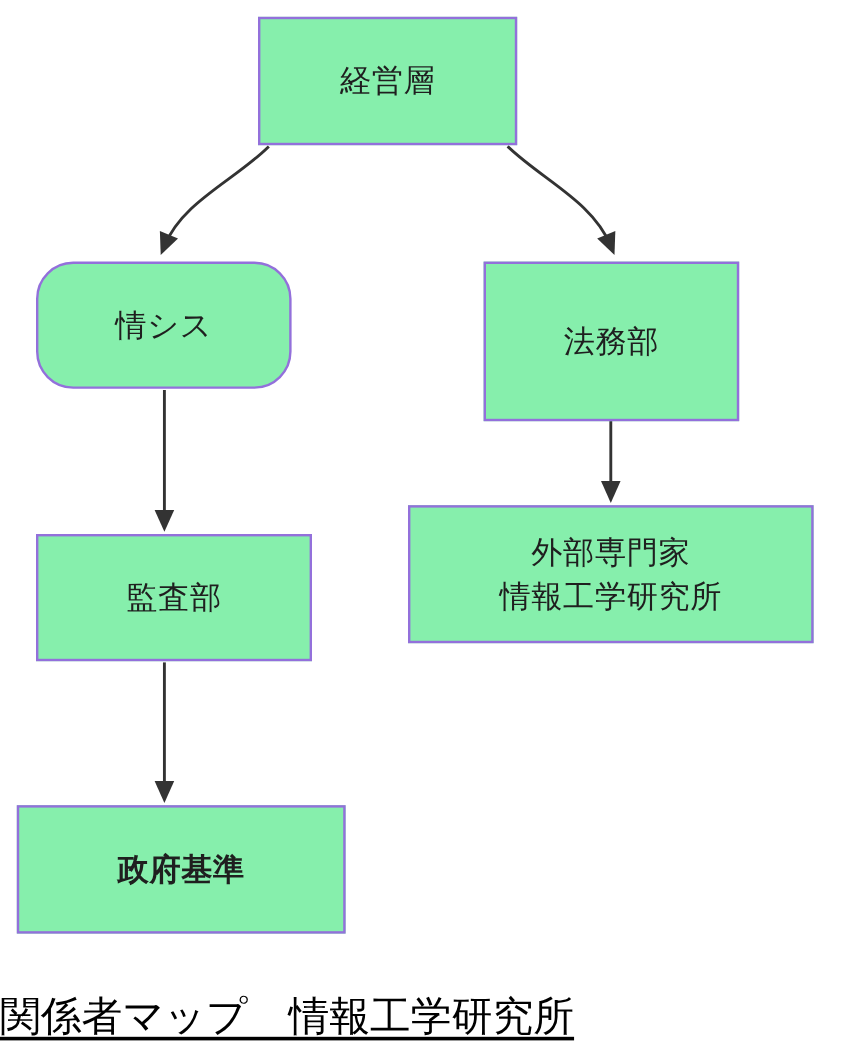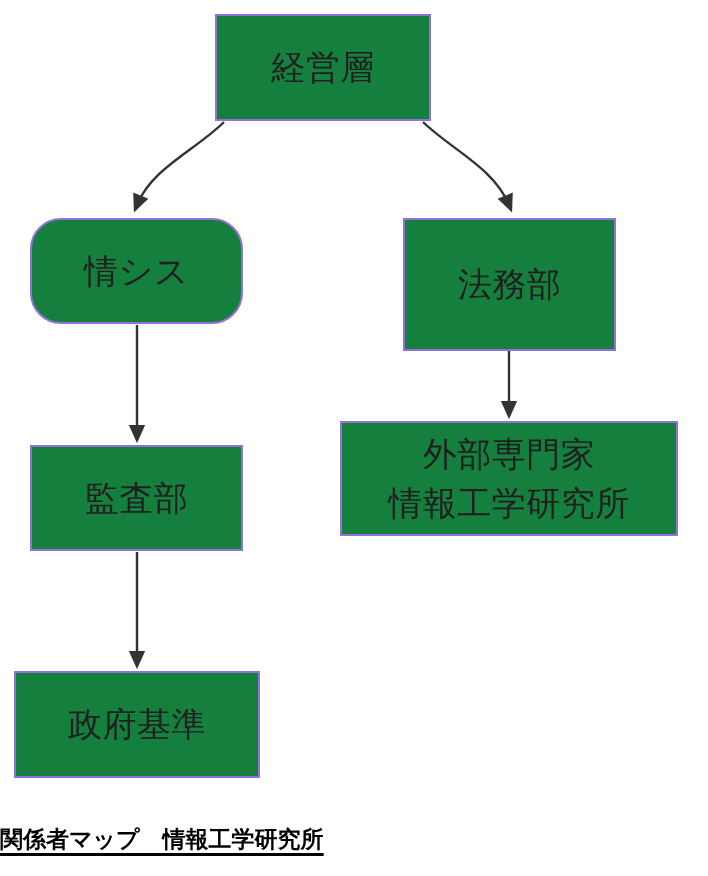--- a/index.html
+++ b/index.html
@@ -29,52 +29,52 @@
     left: 0;
     top: 0;
     width: 708px;
     height: 876px;
     pointer-events: none;
   }
 
   .node {
     position: absolute;
     box-sizing: border-box;
-    background: #15803d;
+    background: #86efac;
     border: 2px solid #9370DB;
     display: flex;
     flex-direction: column;
     align-items: center;
     justify-content: center;
     text-align: center;
-    font-size: 34px;
+    font-size: 26px;
     line-height: 1.42;
     color: #1f1f1f;
     letter-spacing: 0.5px;
   }
   .node .node-line {
     display: block;
     white-space: nowrap;
   }
 
   
   #node-management { left: 215px; top: 14px;  width: 216px; height: 107px; }
   #node-it         { left: 30px;  top: 218px; width: 213px; height: 106px; border-radius: 31px; }
   #node-legal      { left: 403px; top: 218px; width: 213px; height: 133px; }
-  #node-audit      { left: 30px;  top: 445px; width: 213px; height: 106px; }
+  #node-audit      { left: 30px;  top: 445px; width: 230px; height: 106px; }
   #node-external   { left: 340px; top: 421px; width: 338px; height: 115px; }
-  #node-gov        { left: 14px;  top: 671px; width: 246px; height: 107px; }
+  #node-gov        { left: 14px;  top: 671px; width: 274px; height: 107px; font-weight: bold; }
 
   #caption {
     position: absolute;
     left: 0px;
     top: 824px;
     width: 708px;
-    font-size: 23px;
-    font-weight: bold;
+    font-size: 34px;
+    font-weight: normal;
     color: #000000;
     white-space: nowrap;
     letter-spacing: 0px;
   }
   #caption .caption-underline {
     text-decoration: underline;
     text-underline-offset: 6px;
     text-decoration-thickness: 3px;
   }
 </style>

